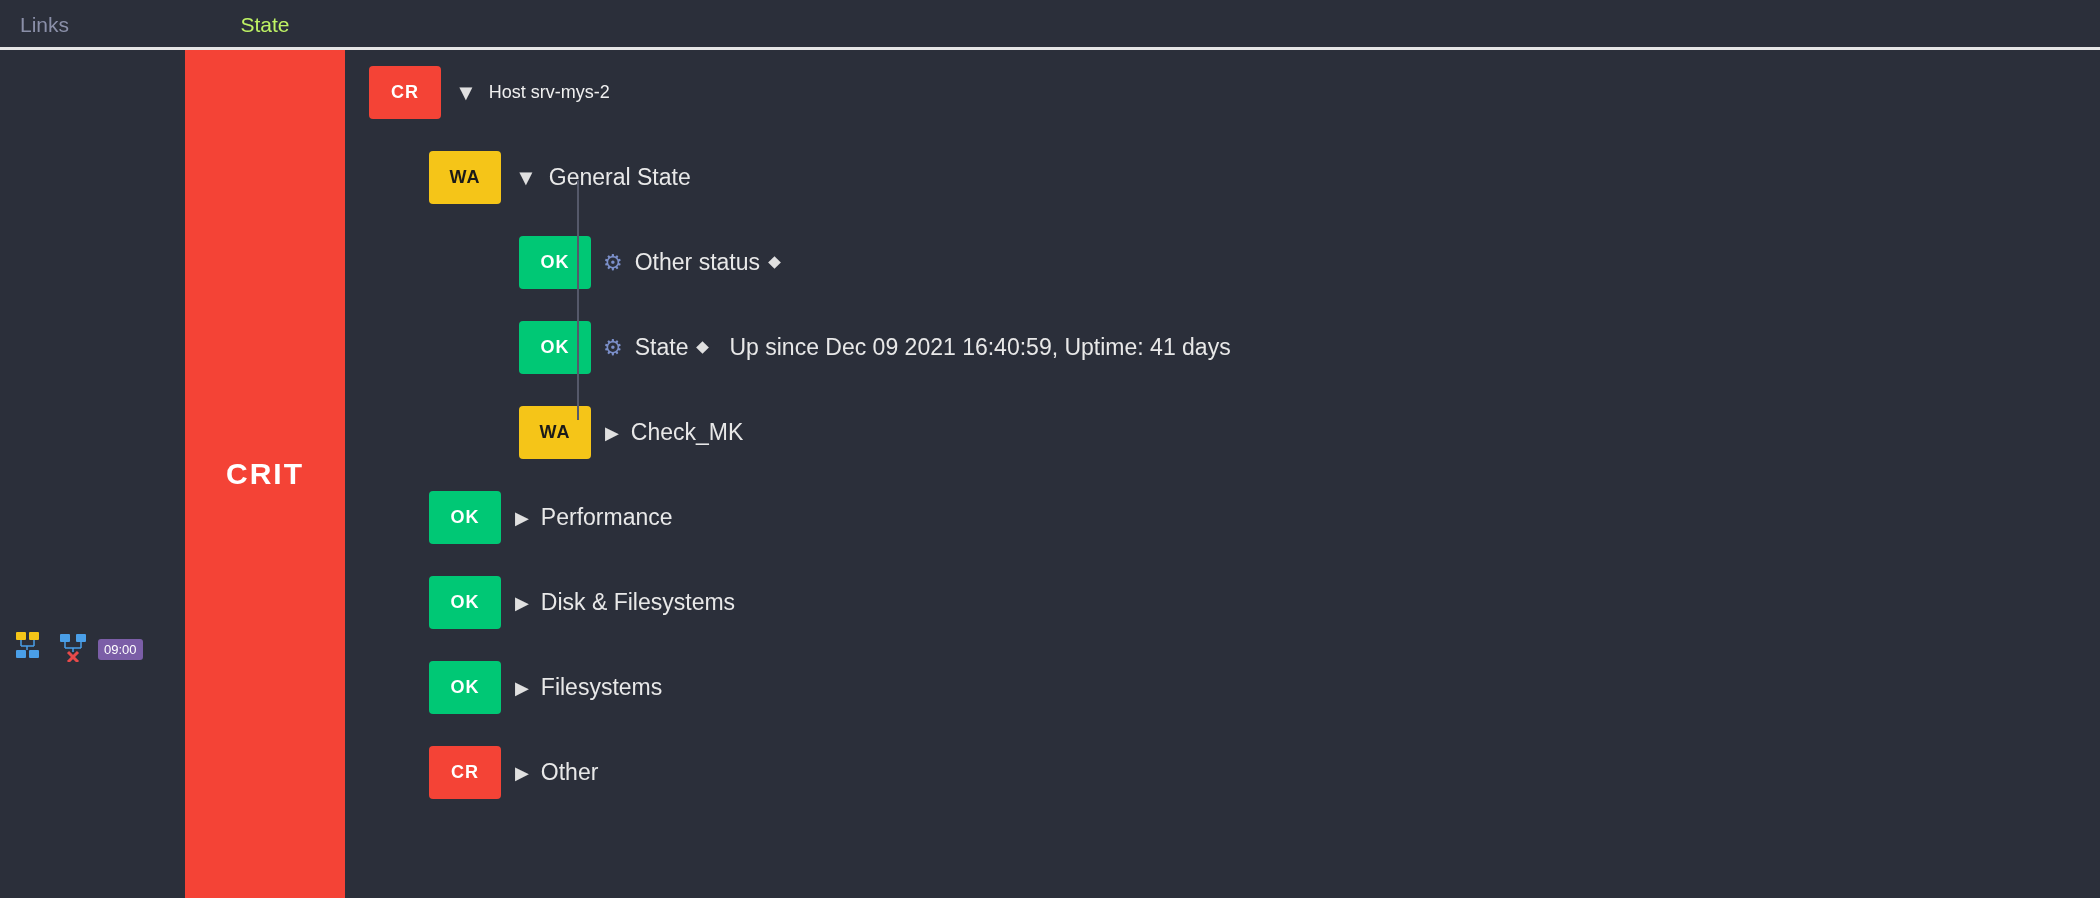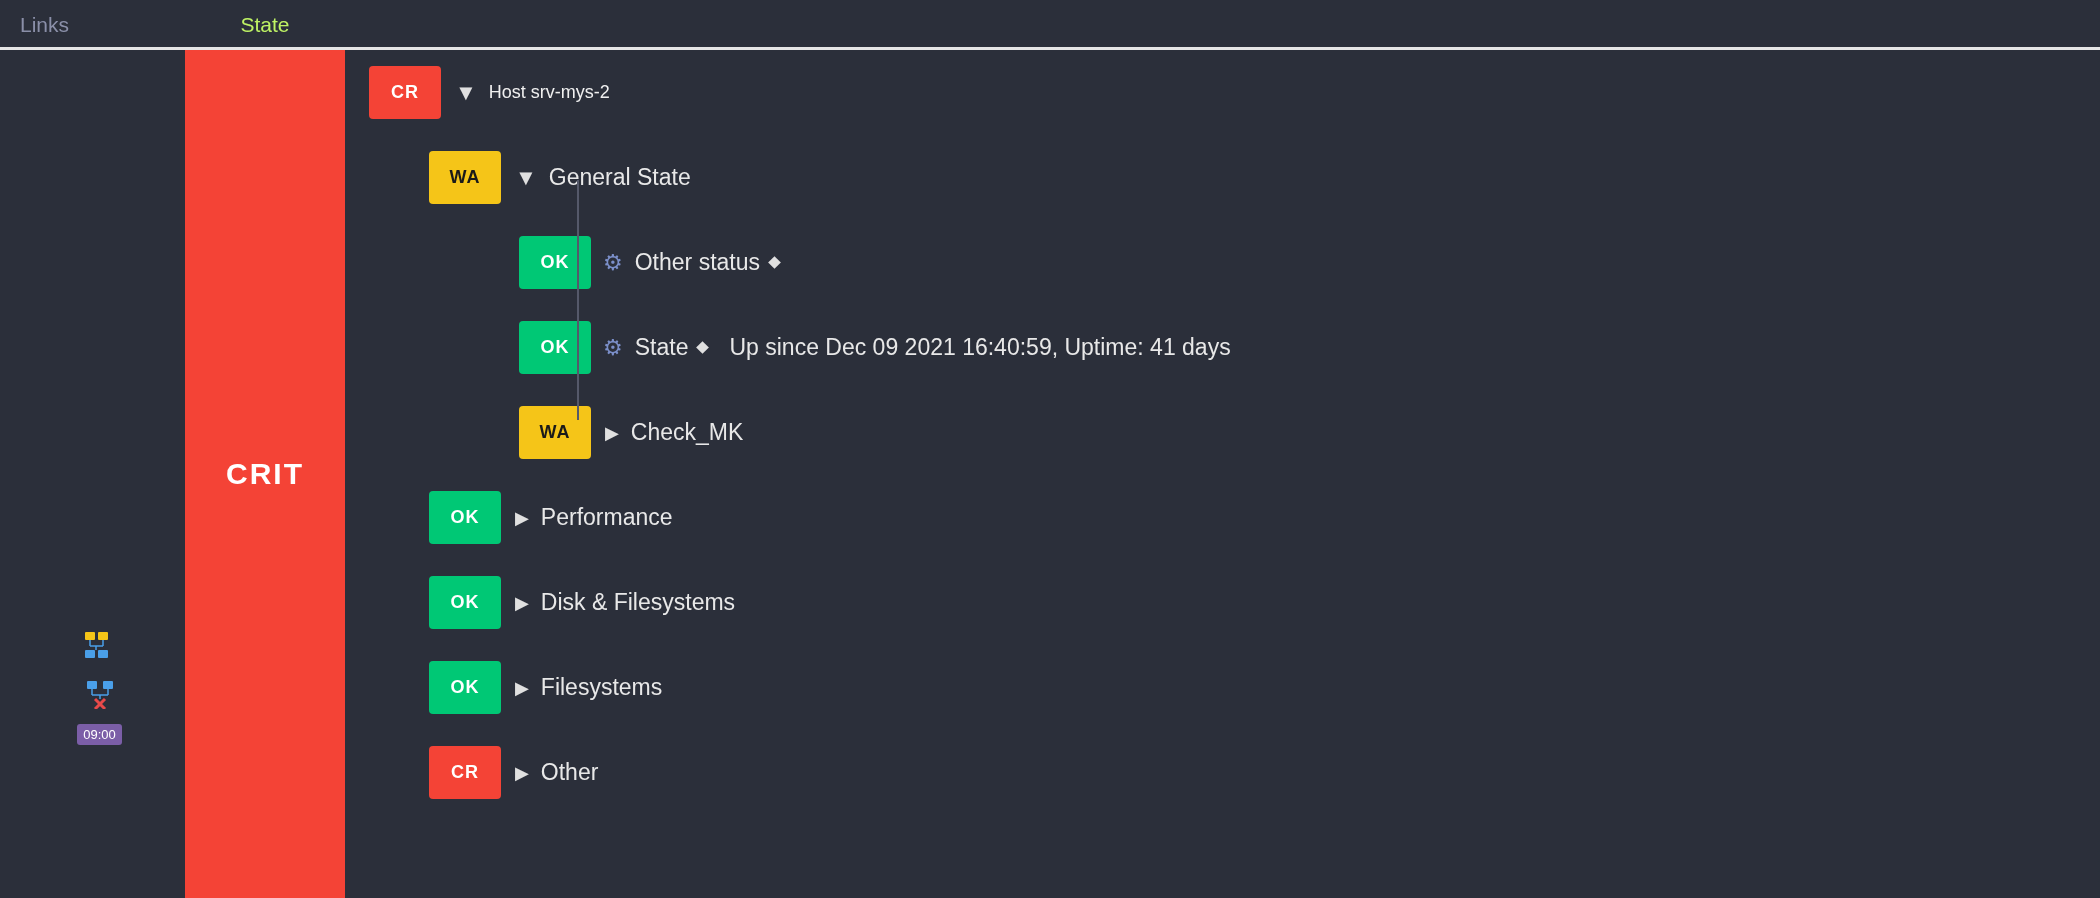--- a/index.html
+++ b/index.html
@@ -92,21 +92,21 @@
 
 <div class="page-wrapper">
 
   <div class="header-strip">
     <div style="width:185px; padding-left:20px; color:#8a8fa8; font-size:21px;">Links</div>
     <div style="width:160px; color:#bef264; font-size:21px; text-align:center;">State</div>
   </div>
 
   <div class="body-area">
 
-    <div style="width:185px; display:flex; align-items:flex-start; padding-top:300px; padding-left:14px; gap:10px; flex-direction:column; align-items:center; height:fit-content; margin-top:280px;">
+    <div style="width:185px; display:flex; align-items:flex-start; padding-top:300px; padding-left:14px; gap:10px; align-items:center; height:fit-content; margin-top:280px;">
 
       <div style="cursor:pointer;">
         <svg width="34" height="34" viewBox="0 0 34 34" xmlns="http://www.w3.org/2000/svg">
 
           <rect x="2" y="2" width="10" height="8" rx="1" fill="#f5c518"></rect>
           <rect x="15" y="2" width="10" height="8" rx="1" fill="#f5c518"></rect>
 
           <line x1="7" y1="10" x2="7" y2="16" stroke="#4a9fe8" stroke-width="1.5"></line>
           <line x1="20" y1="10" x2="20" y2="16" stroke="#4a9fe8" stroke-width="1.5"></line>
           <line x1="7" y1="16" x2="20" y2="16" stroke="#4a9fe8" stroke-width="1.5"></line>

